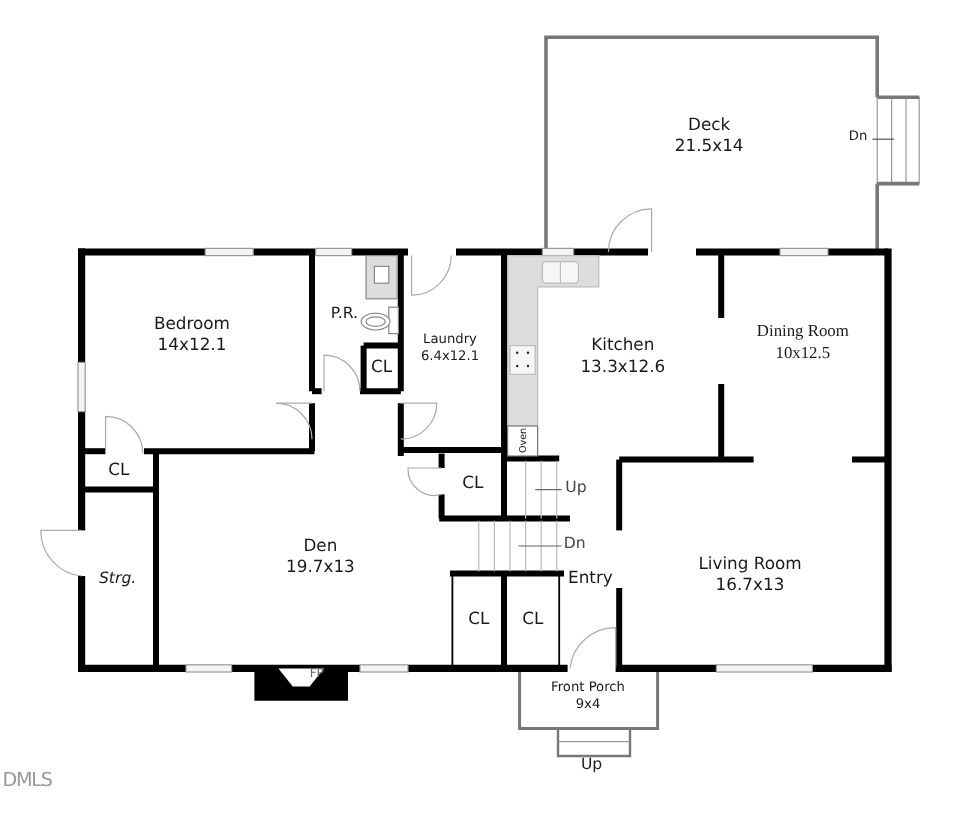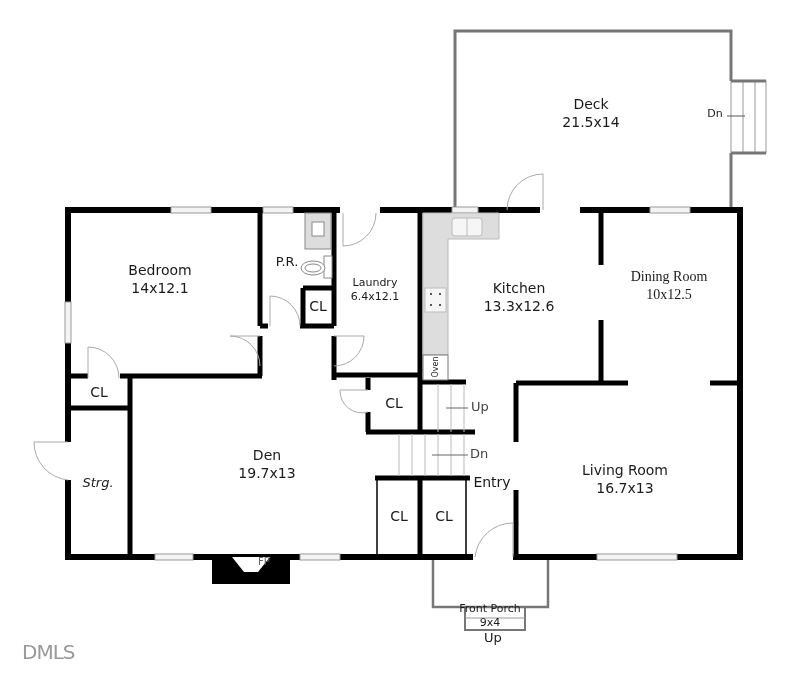--- a/index.html
+++ b/index.html
@@ -4,21 +4,21 @@
 <style>
   html, body { margin:0; padding:0; background:#ffffff; }
   body { width:800px; height:680px; position:relative; overflow:hidden; font-family:"DejaVu Sans", sans-serif; }
   svg { position:absolute; left:0; top:0; }
   .lbl { position:absolute; text-align:center; color:#1a1a1a; line-height:1.25; white-space:nowrap; transform:translateX(-50%); }
   .lbl .n, .lbl .d { display:block; }
   .big { font-size:14px; }
   .mid { font-size:13px; }
   .sm { font-size:11px; }
   .tiny { font-size:10px; color:#666; }
-  .watermark { position:absolute; left:2px; top:640px; font-size:20px; color:#999; letter-spacing:-1px; font-family:"DejaVu Sans", sans-serif;margin-left:20px; }
+  .watermark { position:absolute; left:2px; top:640px; font-size:16px; color:#999; letter-spacing:-1px; font-family:"DejaVu Sans", sans-serif; }
 </style>
 </head>
 <body>
 
 <svg width="800" height="680" viewBox="0 0 800 680">
 
   <g stroke="#777" stroke-width="3" fill="none">
     <polyline points="455,210 455,31 731,31 731,81"></polyline>
     <polyline points="731,153 731,210"></polyline>
   </g>
@@ -190,21 +190,21 @@
   <span class="d">10x12.5</span>
 </div>
 <div class="lbl big" style="left:267px;top:447px;">
   <span class="n">Den</span>
   <span class="d">19.7x13</span>
 </div>
 <div class="lbl big" style="left:625px;top:446px;margin-top:16px;">
   <span class="n">Living Room</span>
   <span class="d">16.7x13</span>
 </div>
-<div class="lbl sm" style="left:490px;top:566px;margin-top:36px;">
+<div class="lbl sm" style="left:490px;top:566px;">
   <span class="n">Front Porch</span>
   <span class="d">9x4</span>
 </div>
 <div class="lbl mid" style="left:98px;top:475px;font-style:italic;">Strg.</div>
 <div class="lbl big" style="left:492px;top:474px;text-align:right;">Entry</div>
 
 <div class="lbl big" style="left:99px;top:384px;">CL</div>
 <div class="lbl big" style="left:318px;top:298px;">CL</div>
 <div class="lbl big" style="left:394px;top:395px;">CL</div>
 <div class="lbl big" style="left:399px;top:508px;">CL</div>

